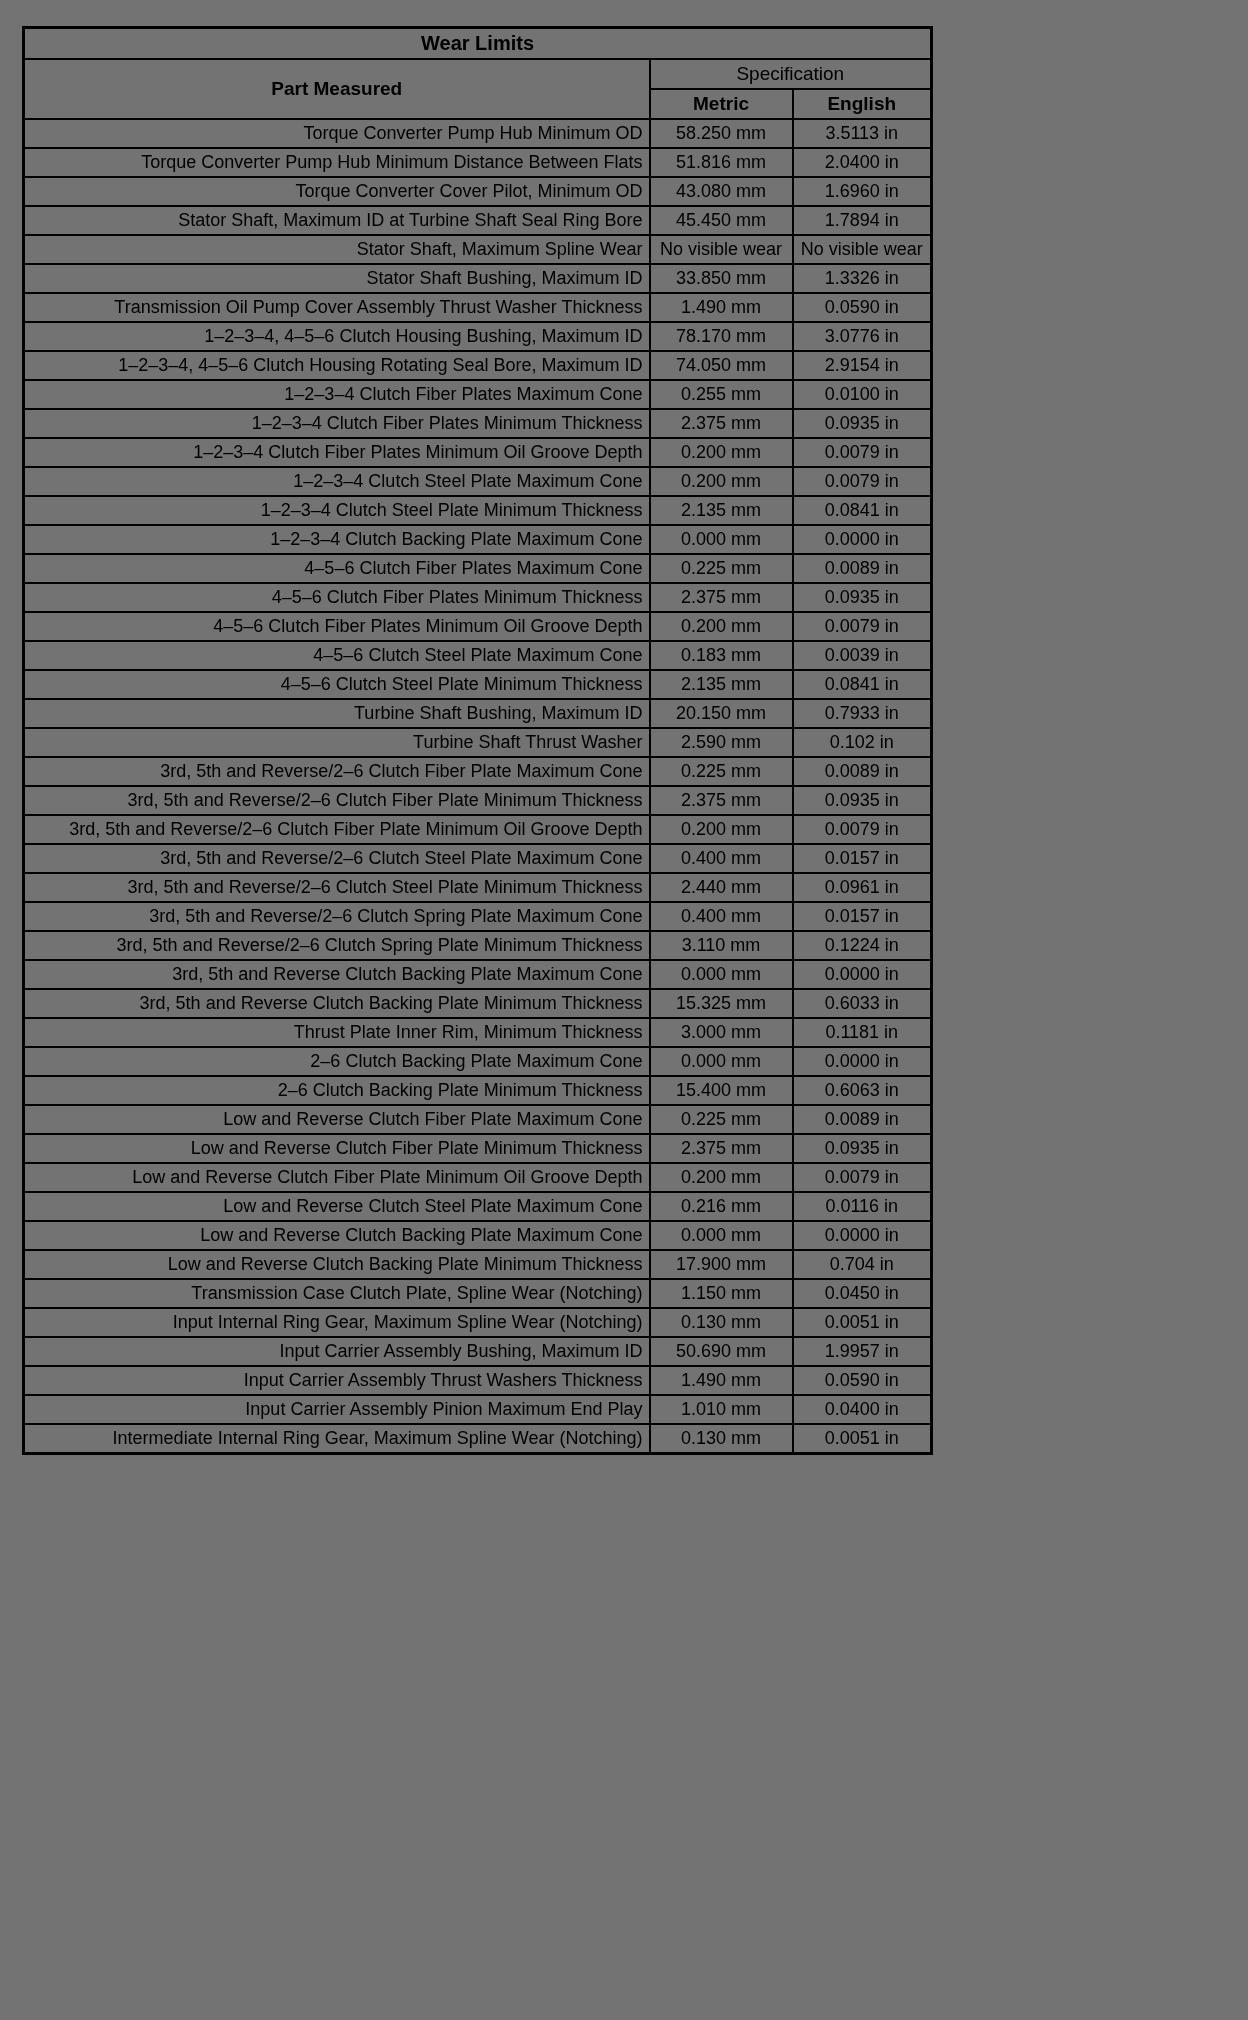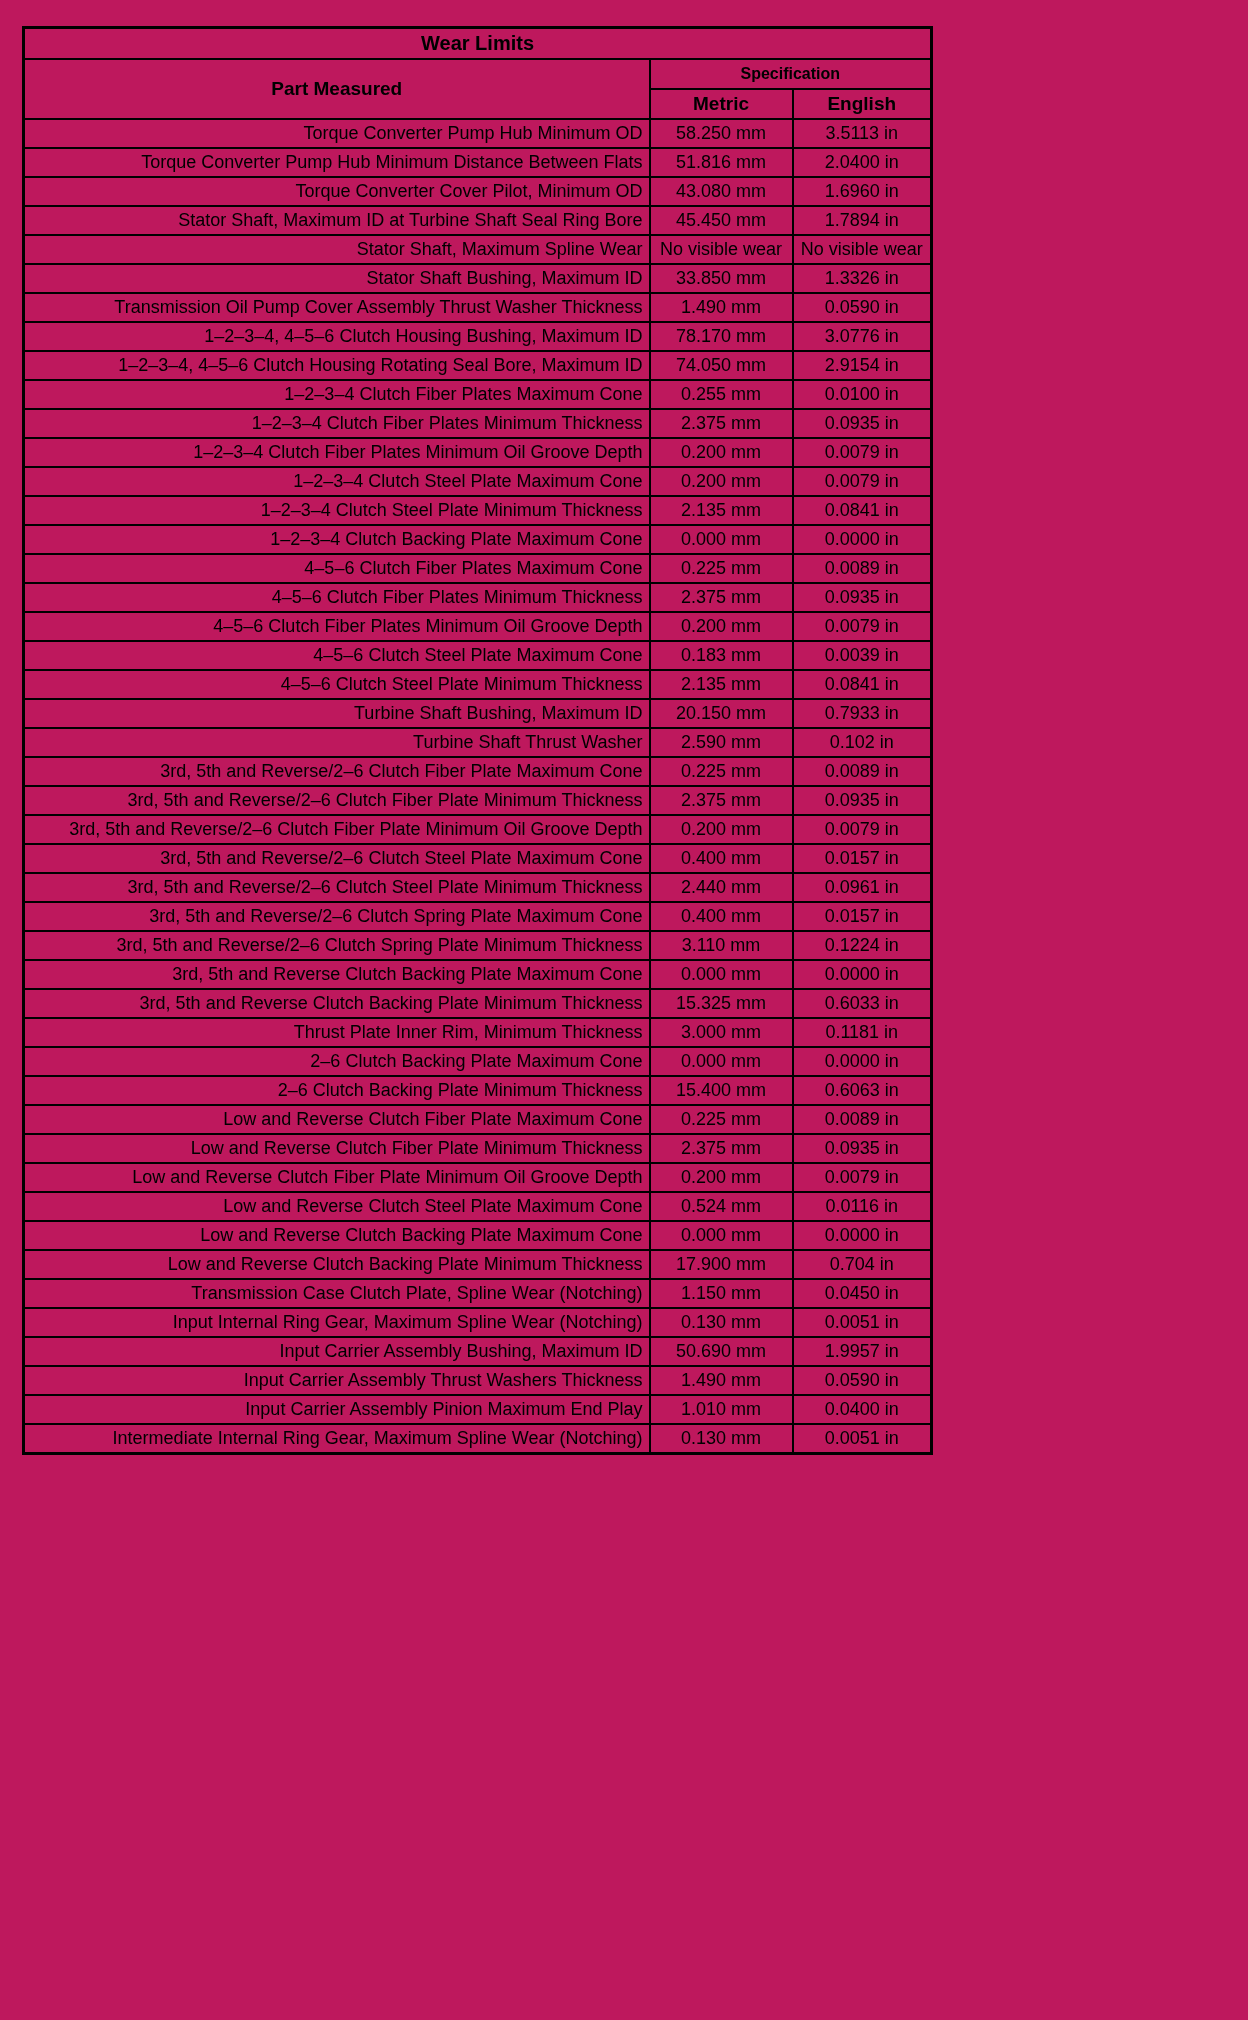--- a/index.html
+++ b/index.html
@@ -10,21 +10,21 @@
   body {
     width: 1248px;
     height: 2020px;
     position: relative;
     font-family: "Liberation Sans", sans-serif;
     color: #000000;
   }
   .page {
     position: absolute;
     inset: 0;
-    background: #be185d;
+    background: #737373;
   }
   table.wear-table {
     position: absolute;
     left: 22px;
     top: 26px;
     width: 908px;
     border-collapse: collapse;
     table-layout: fixed;
     border: 3px solid #000000;
   }
@@ -42,22 +42,22 @@
     padding: 1px 4px;
   }
   th.part-header-cell {
     font-size: 19px;
     font-weight: bold;
     vertical-align: middle;
     padding: 1px 4px;
   }
   th.spec-header-cell {
     height: 26px;
-    font-size: 16px;
-    font-weight: bold;
+    font-size: 19px;
+    font-weight: normal;
     text-align: center;
     padding: 1px 4px;
   }
   th.sub-header-cell {
     height: 26px;
     font-size: 19px;
     font-weight: bold;
     padding: 1px 2px;
   }
   td.part-cell {
@@ -281,21 +281,21 @@
           <td class="val-cell">2.375 mm</td>
           <td class="val-cell">0.0935 in</td>
         </tr>
         <tr>
           <td class="part-cell">Low and Reverse Clutch Fiber Plate Minimum Oil Groove Depth</td>
           <td class="val-cell">0.200 mm</td>
           <td class="val-cell">0.0079 in</td>
         </tr>
         <tr>
           <td class="part-cell">Low and Reverse Clutch Steel Plate Maximum Cone</td>
-          <td class="val-cell">0.524 mm</td>
+          <td class="val-cell">0.216 mm</td>
           <td class="val-cell">0.0116 in</td>
         </tr>
         <tr>
           <td class="part-cell">Low and Reverse Clutch Backing Plate Maximum Cone</td>
           <td class="val-cell">0.000 mm</td>
           <td class="val-cell">0.0000 in</td>
         </tr>
         <tr>
           <td class="part-cell">Low and Reverse Clutch Backing Plate Minimum Thickness</td>
           <td class="val-cell">17.900 mm</td>

